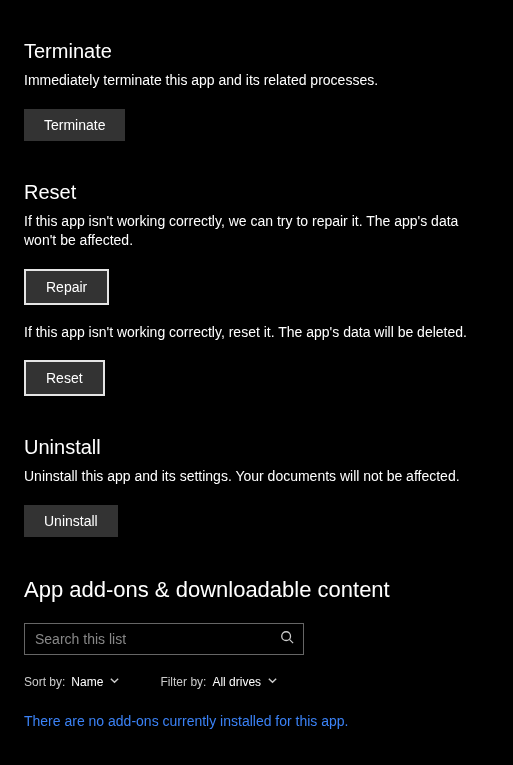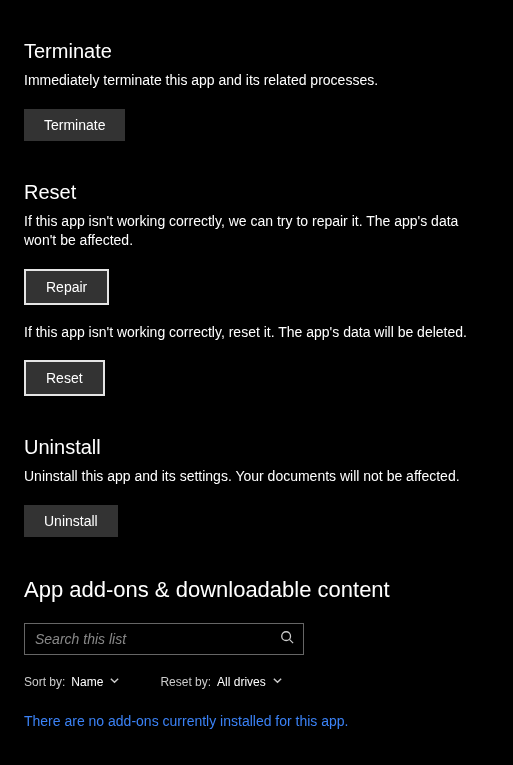--- a/index.html
+++ b/index.html
@@ -62,21 +62,20 @@
     }
     .search-input {
       flex: 1;
       background: transparent;
       border: none;
       color: #fff;
       font-size: 14px;
       padding: 6px 10px;
       outline: none;
       font-family: inherit;
-      font-style: italic;
     }
     .search-input::placeholder {
       color: #888;
     }
     .search-icon-box {
       width: 32px;
       height: 100%;
       display: flex;
       align-items: center;
       justify-content: center;
@@ -162,21 +161,21 @@
     <div class="filter-group">
       <span class="filter-label">Sort by:</span>
       <span class="filter-value">Name</span>
       <span class="chevron">
         <svg viewBox="0 0 12 12">
             <polyline points="2,4 6,8 10,4"></polyline>
           </svg>
       </span>
     </div>
     <div class="filter-group">
-      <span class="filter-label">Reset by:</span>
+      <span class="filter-label">Filter by:</span>
       <span class="filter-value">All drives</span>
       <span class="chevron">
         <svg viewBox="0 0 12 12">
             <polyline points="2,4 6,8 10,4"></polyline>
           </svg>
       </span>
     </div>
   </div>
 
   <p class="no-addons">There are no add-ons currently installed for this app.</p>

